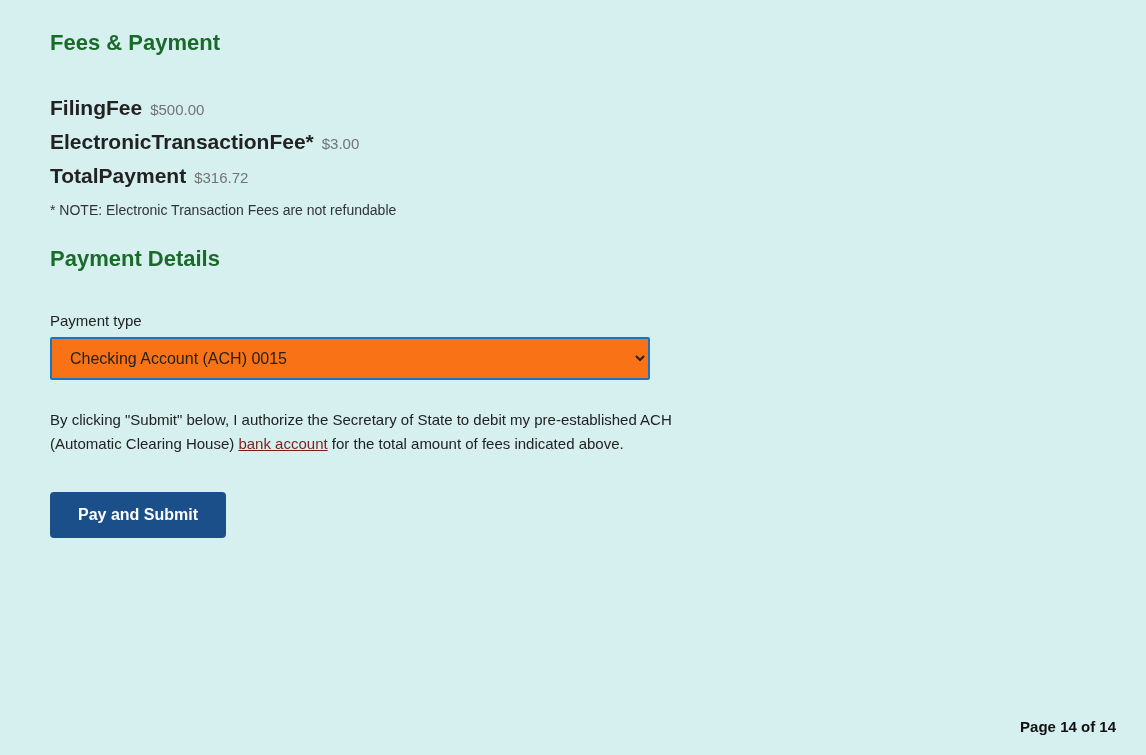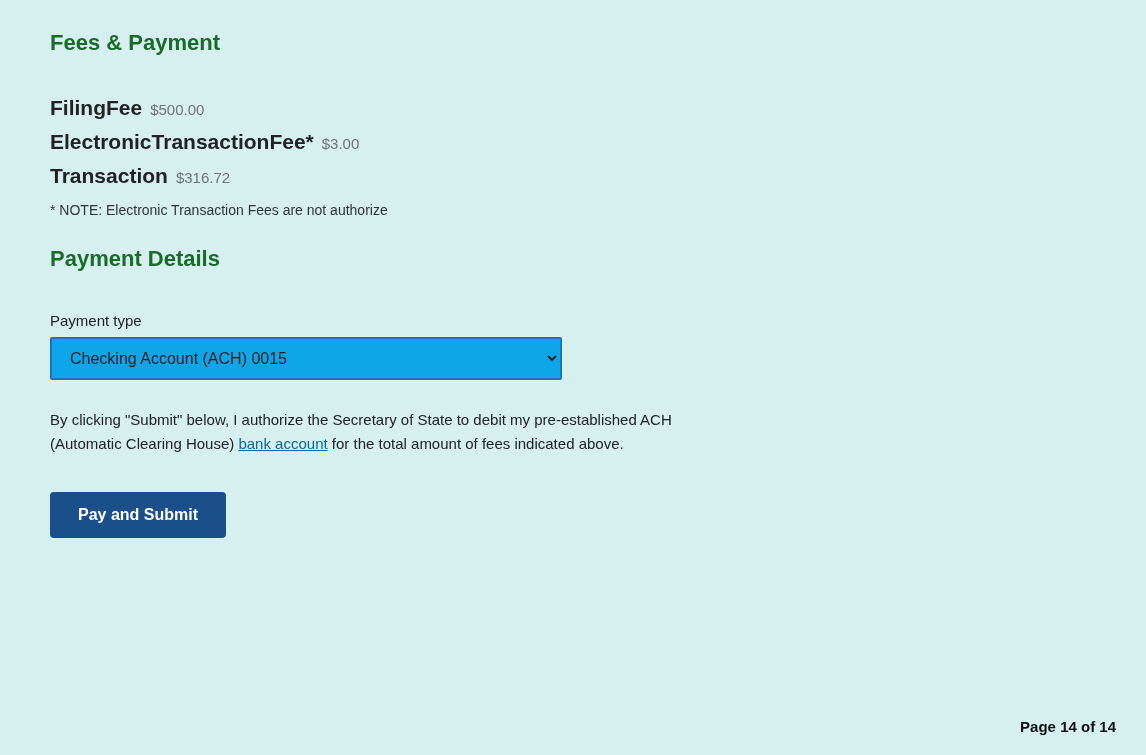--- a/index.html
+++ b/index.html
@@ -62,43 +62,43 @@
       margin-bottom: 24px;
     }
 
     .payment-type-label {
       font-size: 15px;
       color: #222;
       margin-bottom: 8px;
     }
 
     .payment-type-select {
-      width: 512px;
+      width: 600px;
       padding: 10px 14px;
       font-size: 16px;
       border: 2px solid #1a73c4;
-      background-color: #0ea5e9;
+      background-color: #f97316;
       color: #222;
       border-radius: 2px;
       appearance: auto;
       cursor: pointer;
       outline: none;
     }
 
     .authorization-text {
       margin-top: 28px;
       font-size: 15px;
       color: #222;
       max-width: 660px;
       line-height: 1.6;
       margin-bottom: 36px;
     }
 
     .authorization-text a {
-      color: #0369a1;
+      color: #7f1d1d;
     }
 
     .pay-submit-button {
       background-color: #1a4f8a;
       color: #fff;
       border: none;
       padding: 14px 28px;
       font-size: 16px;
       font-weight: bold;
       border-radius: 4px;
@@ -132,25 +132,25 @@
     <span class="fee-label">FilingFee</span>
     <span class="fee-value">$500.00</span>
   </div>
 
   <div class="fee-row">
     <span class="fee-label">ElectronicTransactionFee*</span>
     <span class="fee-value">$3.00</span>
   </div>
 
   <div class="fee-row">
-    <span class="fee-label">Transaction</span>
+    <span class="fee-label">TotalPayment</span>
     <span class="fee-value">$316.72</span>
   </div>
 
-  <p class="note-text">* NOTE: Electronic Transaction Fees are not authorize</p>
+  <p class="note-text">* NOTE: Electronic Transaction Fees are not refundable</p>
 
   
   <h2 class="payment-details-title">Payment Details</h2>
 
   <div class="spacer"></div>
 
   <p class="payment-type-label">Payment type</p>
 
   <select class="payment-type-select">
     <option>Checking Account (ACH) 0015</option>

